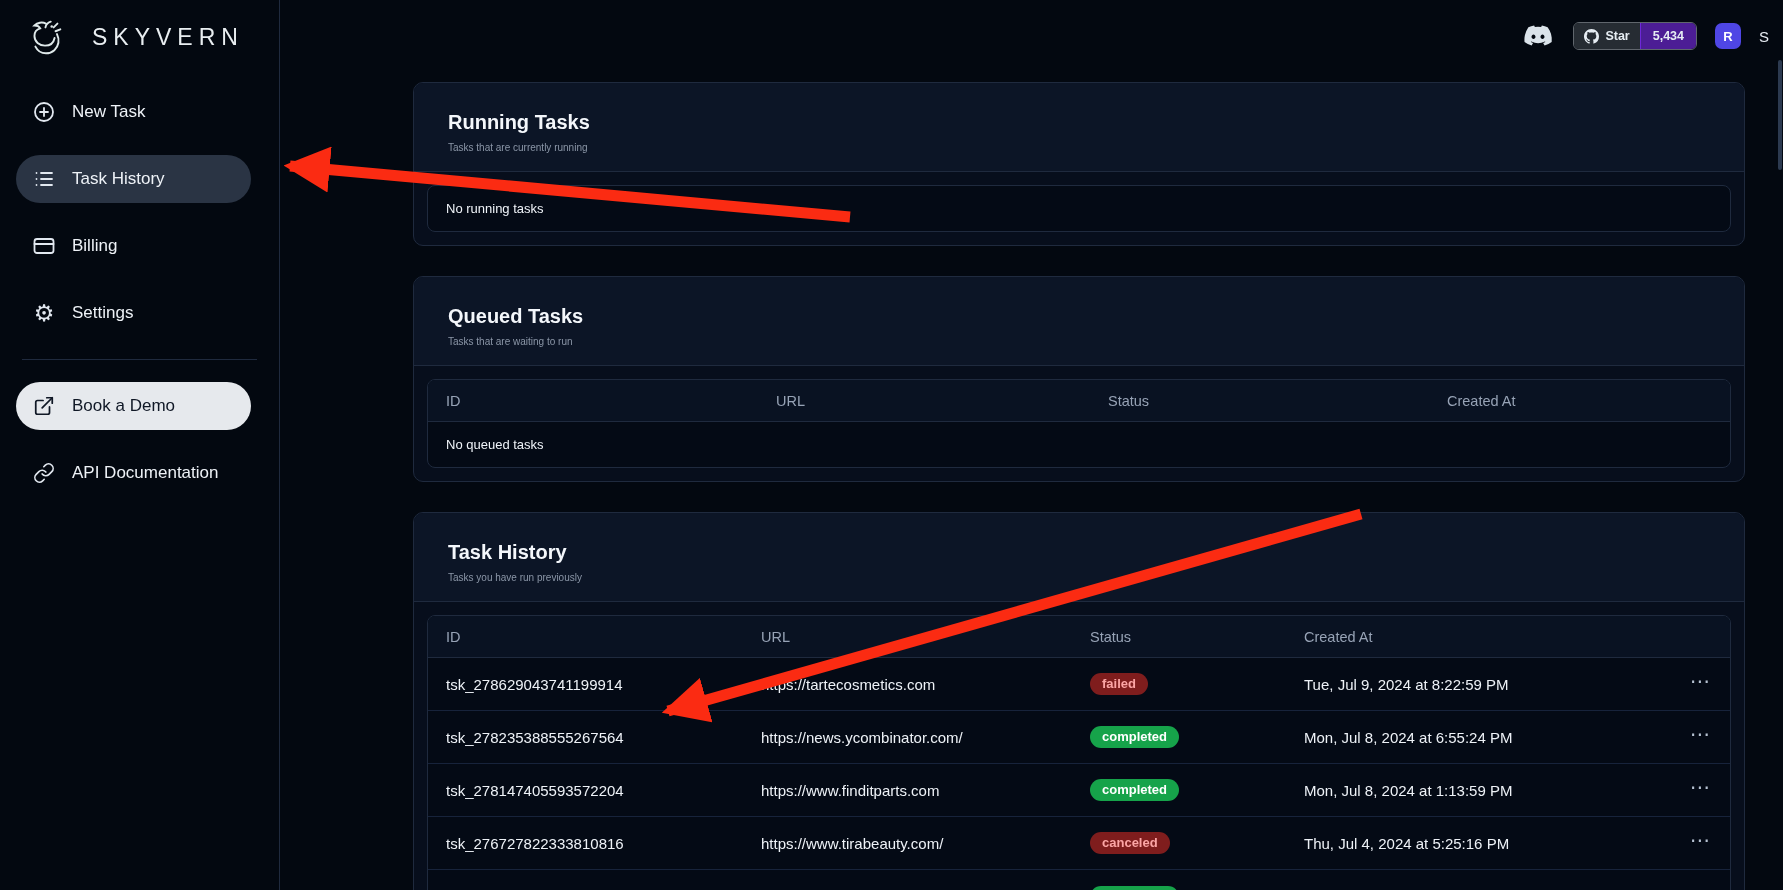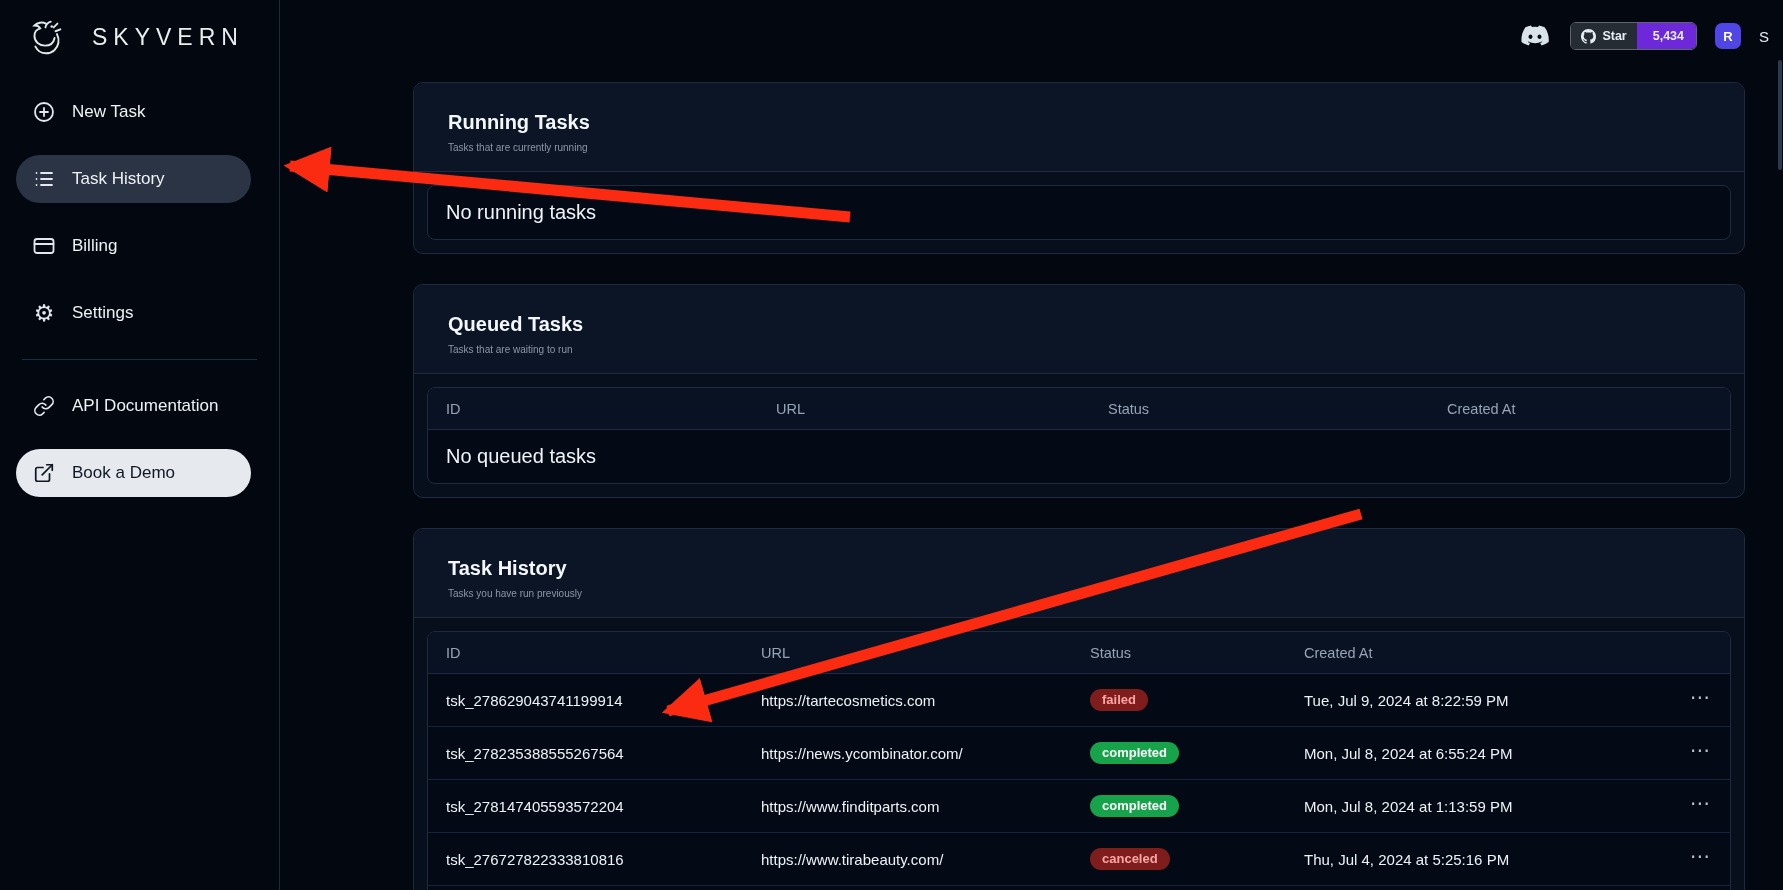--- a/index.html
+++ b/index.html
@@ -47,21 +47,21 @@
     height:72px;display:flex;align-items:center;justify-content:flex-end;
     gap:18px;padding-right:14px;
   }
   .discord{width:32px;height:24px;display:inline-flex;align-items:center;cursor:pointer}
   .gh{
     display:inline-flex;align-items:stretch;height:28px;border:1px solid #60666d;
     border-radius:6px;overflow:hidden;cursor:pointer;font-size:12.5px;font-weight:700;color:#e6edf3;
   }
   .gh-left{display:inline-flex;align-items:center;gap:6px;padding:0 10px;background:#262c33}
   .gh-icon{width:15px;height:15px;color:#e6edf3}
-  .gh-count{display:inline-flex;align-items:center;padding:8px 12px;background:#6d28d9;border-left:4px solid #6d28d9}
+  .gh-count{display:inline-flex;align-items:center;padding:8px 12px;background:#4c1d95;border-left:1px solid #6d28d9}
   .avatar{
     width:26px;height:26px;border-radius:7px;background:var(--avatar-bg);
     display:inline-flex;align-items:center;justify-content:center;
     color:#fff;font-size:13px;font-weight:700;cursor:pointer;
   }
   .usertext{font-size:15px;color:#e7ecf3}
   
   .cards{display:flex;flex-direction:column;gap:30px;margin:10px 38px 0 133px}
   .card{border:1px solid var(--border);border-radius:10px;background:var(--card-bg);overflow:hidden}
   .card-h{padding:20px 26px 18px 26px;border-bottom:1px solid var(--border);background:var(--card-head-bg)}
@@ -70,21 +70,21 @@
   .card-b{padding:13px}
   .table{border:1px solid var(--border);border-radius:8px;overflow:hidden;background:var(--table-bg)}
   .thead{
     display:grid;align-items:center;height:42px;padding:0 18px;
     color:var(--col);font-size:14.5px;border-bottom:1px solid var(--border);background:var(--thead-bg);
   }
   .grid4{grid-template-columns:330px 332px 339px 1fr}
   .grid5{grid-template-columns:315px 329px 214px 1fr 56px}
   .trow{display:grid;align-items:center;height:53px;padding:0 18px;font-size:15px;border-bottom:1px solid var(--row-border);cursor:pointer}
   .trow:last-child{border-bottom:none}
-  .empty-row{padding:15px 18px;font-size:20px;color:#f0f4f9}
+  .empty-row{padding:15px 18px;font-size:13px;color:#f0f4f9}
   .badge{display:inline-block;border-radius:999px;padding:3px 12px 4px 12px;font-size:13px;font-weight:600}
   .badge-completed{background:var(--badge-completed-bg);color:var(--badge-completed-fg)}
   .badge-failed{background:var(--badge-failed-bg);color:var(--badge-failed-fg)}
   .badge-canceled{background:var(--badge-canceled-bg);color:var(--badge-canceled-fg)}
   .dots{
     background:none;border:none;color:#b6c2d2;font-size:20px;line-height:1;
     text-align:right;padding:0 2px 6px 0;cursor:pointer;font-family:"DejaVu Sans",sans-serif;
   }
   
   svg.arrows{position:absolute;left:0;top:0;width:1783px;height:890px;pointer-events:none;z-index:50}
@@ -146,39 +146,39 @@
       <span class="nav-icon">
           <span class="gear-glyph">⚙</span>
         </span>
       <span>Settings</span>
     </div>
   </nav>
 
   <div class="side-divider"></div>
 
   <nav class="nav">
-    <div class="nav-item">
-      <span class="nav-icon">
-        <svg viewBox="0 0 24 24" width="22" height="22" fill="none" stroke="#e2e8f0" stroke-width="1.8" stroke-linecap="round" stroke-linejoin="round">
-          <path d="M10 13a5 5 0 0 0 7.54.54l3-3a5 5 0 0 0-7.07-7.07l-1.72 1.71"></path>
-          <path d="M14 11a5 5 0 0 0-7.54-.54l-3 3a5 5 0 0 0 7.07 7.07l1.71-1.71"></path>
-        </svg>
-      </span>
-      <span>API Documentation</span>
-    </div>
-
     <div class="nav-item light">
       <span class="nav-icon">
         <svg viewBox="0 0 24 24" width="22" height="22" fill="none" stroke="#101826" stroke-width="1.9" stroke-linecap="round" stroke-linejoin="round">
           <path d="M18 13v6a2 2 0 0 1-2 2H5a2 2 0 0 1-2-2V8a2 2 0 0 1 2-2h6"></path>
           <polyline points="15 3 21 3 21 9"></polyline>
             <line x1="10" y1="14" x2="21" y2="3"></line>
         </svg>
       </span>
       <span>Book a Demo</span>
+    </div>
+
+    <div class="nav-item">
+      <span class="nav-icon">
+        <svg viewBox="0 0 24 24" width="22" height="22" fill="none" stroke="#e2e8f0" stroke-width="1.8" stroke-linecap="round" stroke-linejoin="round">
+          <path d="M10 13a5 5 0 0 0 7.54.54l3-3a5 5 0 0 0-7.07-7.07l-1.72 1.71"></path>
+          <path d="M14 11a5 5 0 0 0-7.54-.54l-3 3a5 5 0 0 0 7.07 7.07l1.71-1.71"></path>
+        </svg>
+      </span>
+      <span>API Documentation</span>
     </div>
   </nav>
 </aside>
 
 <main class="main">
   <header class="topbar">
     <span class="discord">
       <svg viewBox="0 0 28 22" width="30" height="23">
         <path fill="#dbe3ea" d="M23.2 2.2A22 22 0 0 0 17.7.5l-.7 1.4a20 20 0 0 0-6 0L10.3.5A22 22 0 0 0 4.8 2.2C1.6 7 .7 11.6 1.1 16.2a22 22 0 0 0 6.8 3.4l1.4-2.3c-.8-.3-1.5-.6-2.2-1l.5-.4a15.7 15.7 0 0 0 13 0l.5.4c-.7.4-1.4.7-2.2 1l1.4 2.3a22 22 0 0 0 6.8-3.4c.5-5.3-.9-9.9-3.9-14zM9.7 13.4c-1 0-1.9-1-1.9-2.2s.9-2.2 1.9-2.2 1.9 1 1.9 2.2-.9 2.2-1.9 2.2zm8.6 0c-1 0-1.9-1-1.9-2.2s.9-2.2 1.9-2.2 1.9 1 1.9 2.2-.9 2.2-1.9 2.2z"></path>
       </svg>

